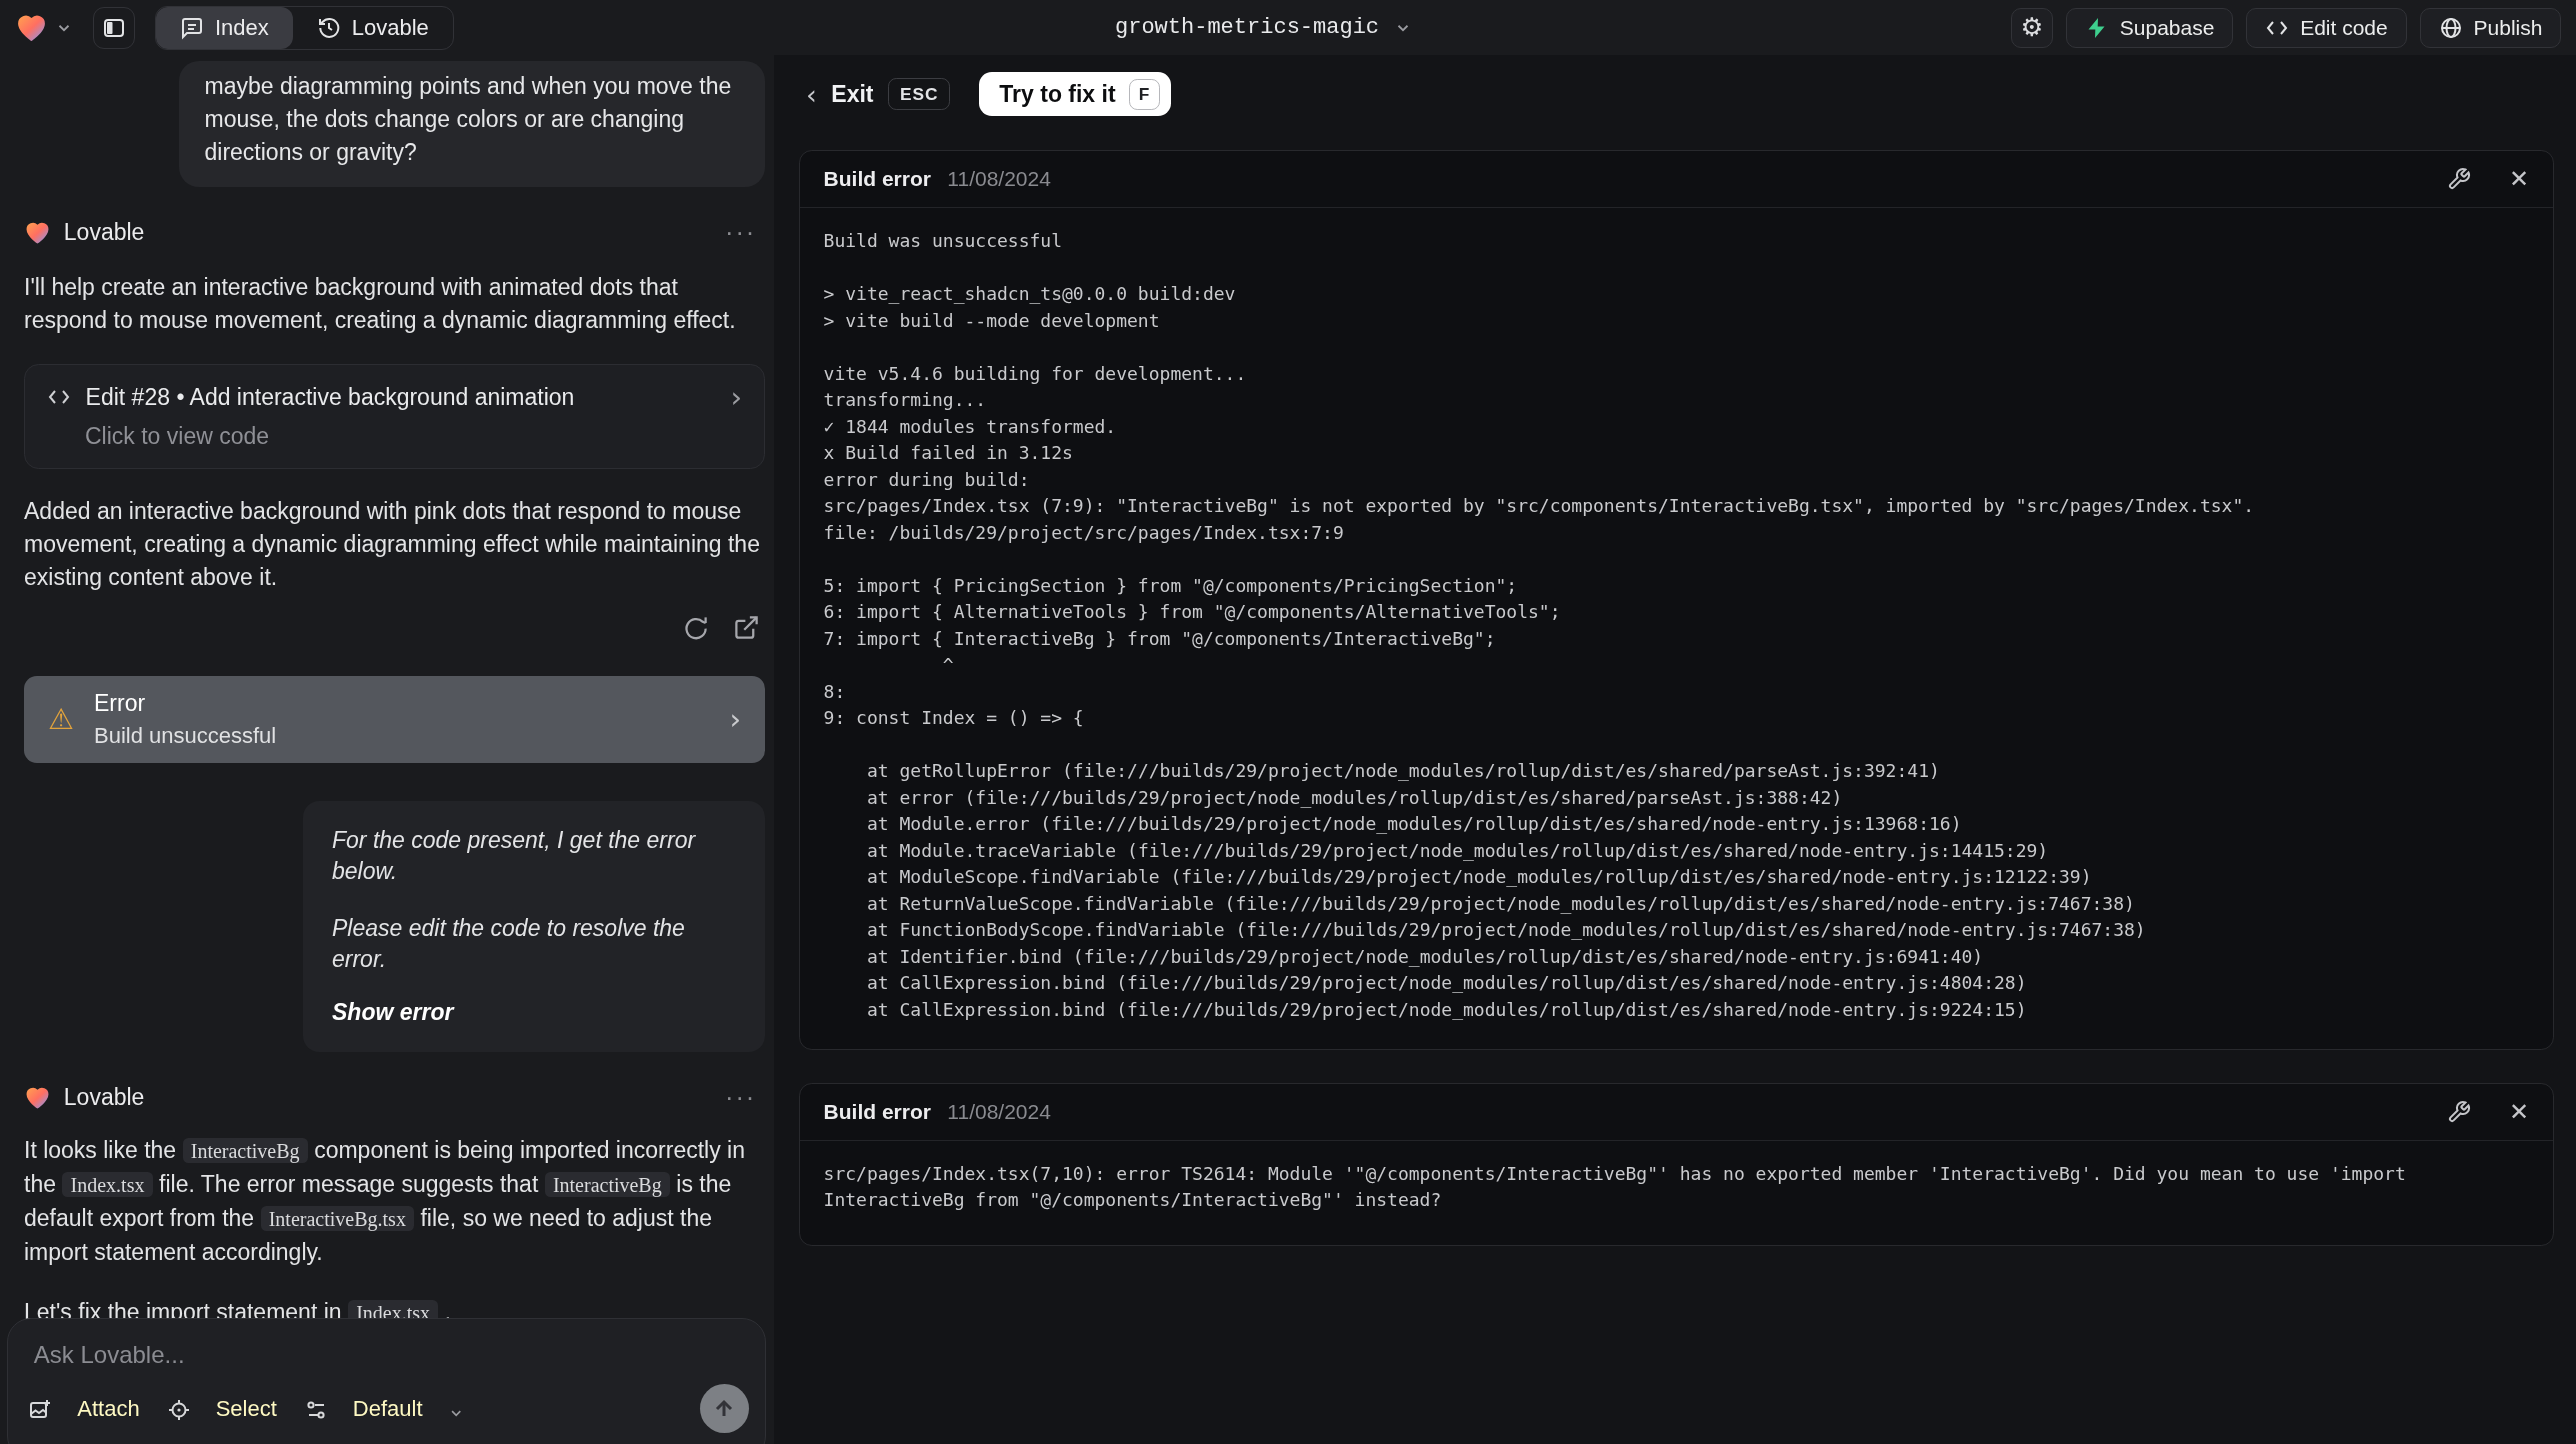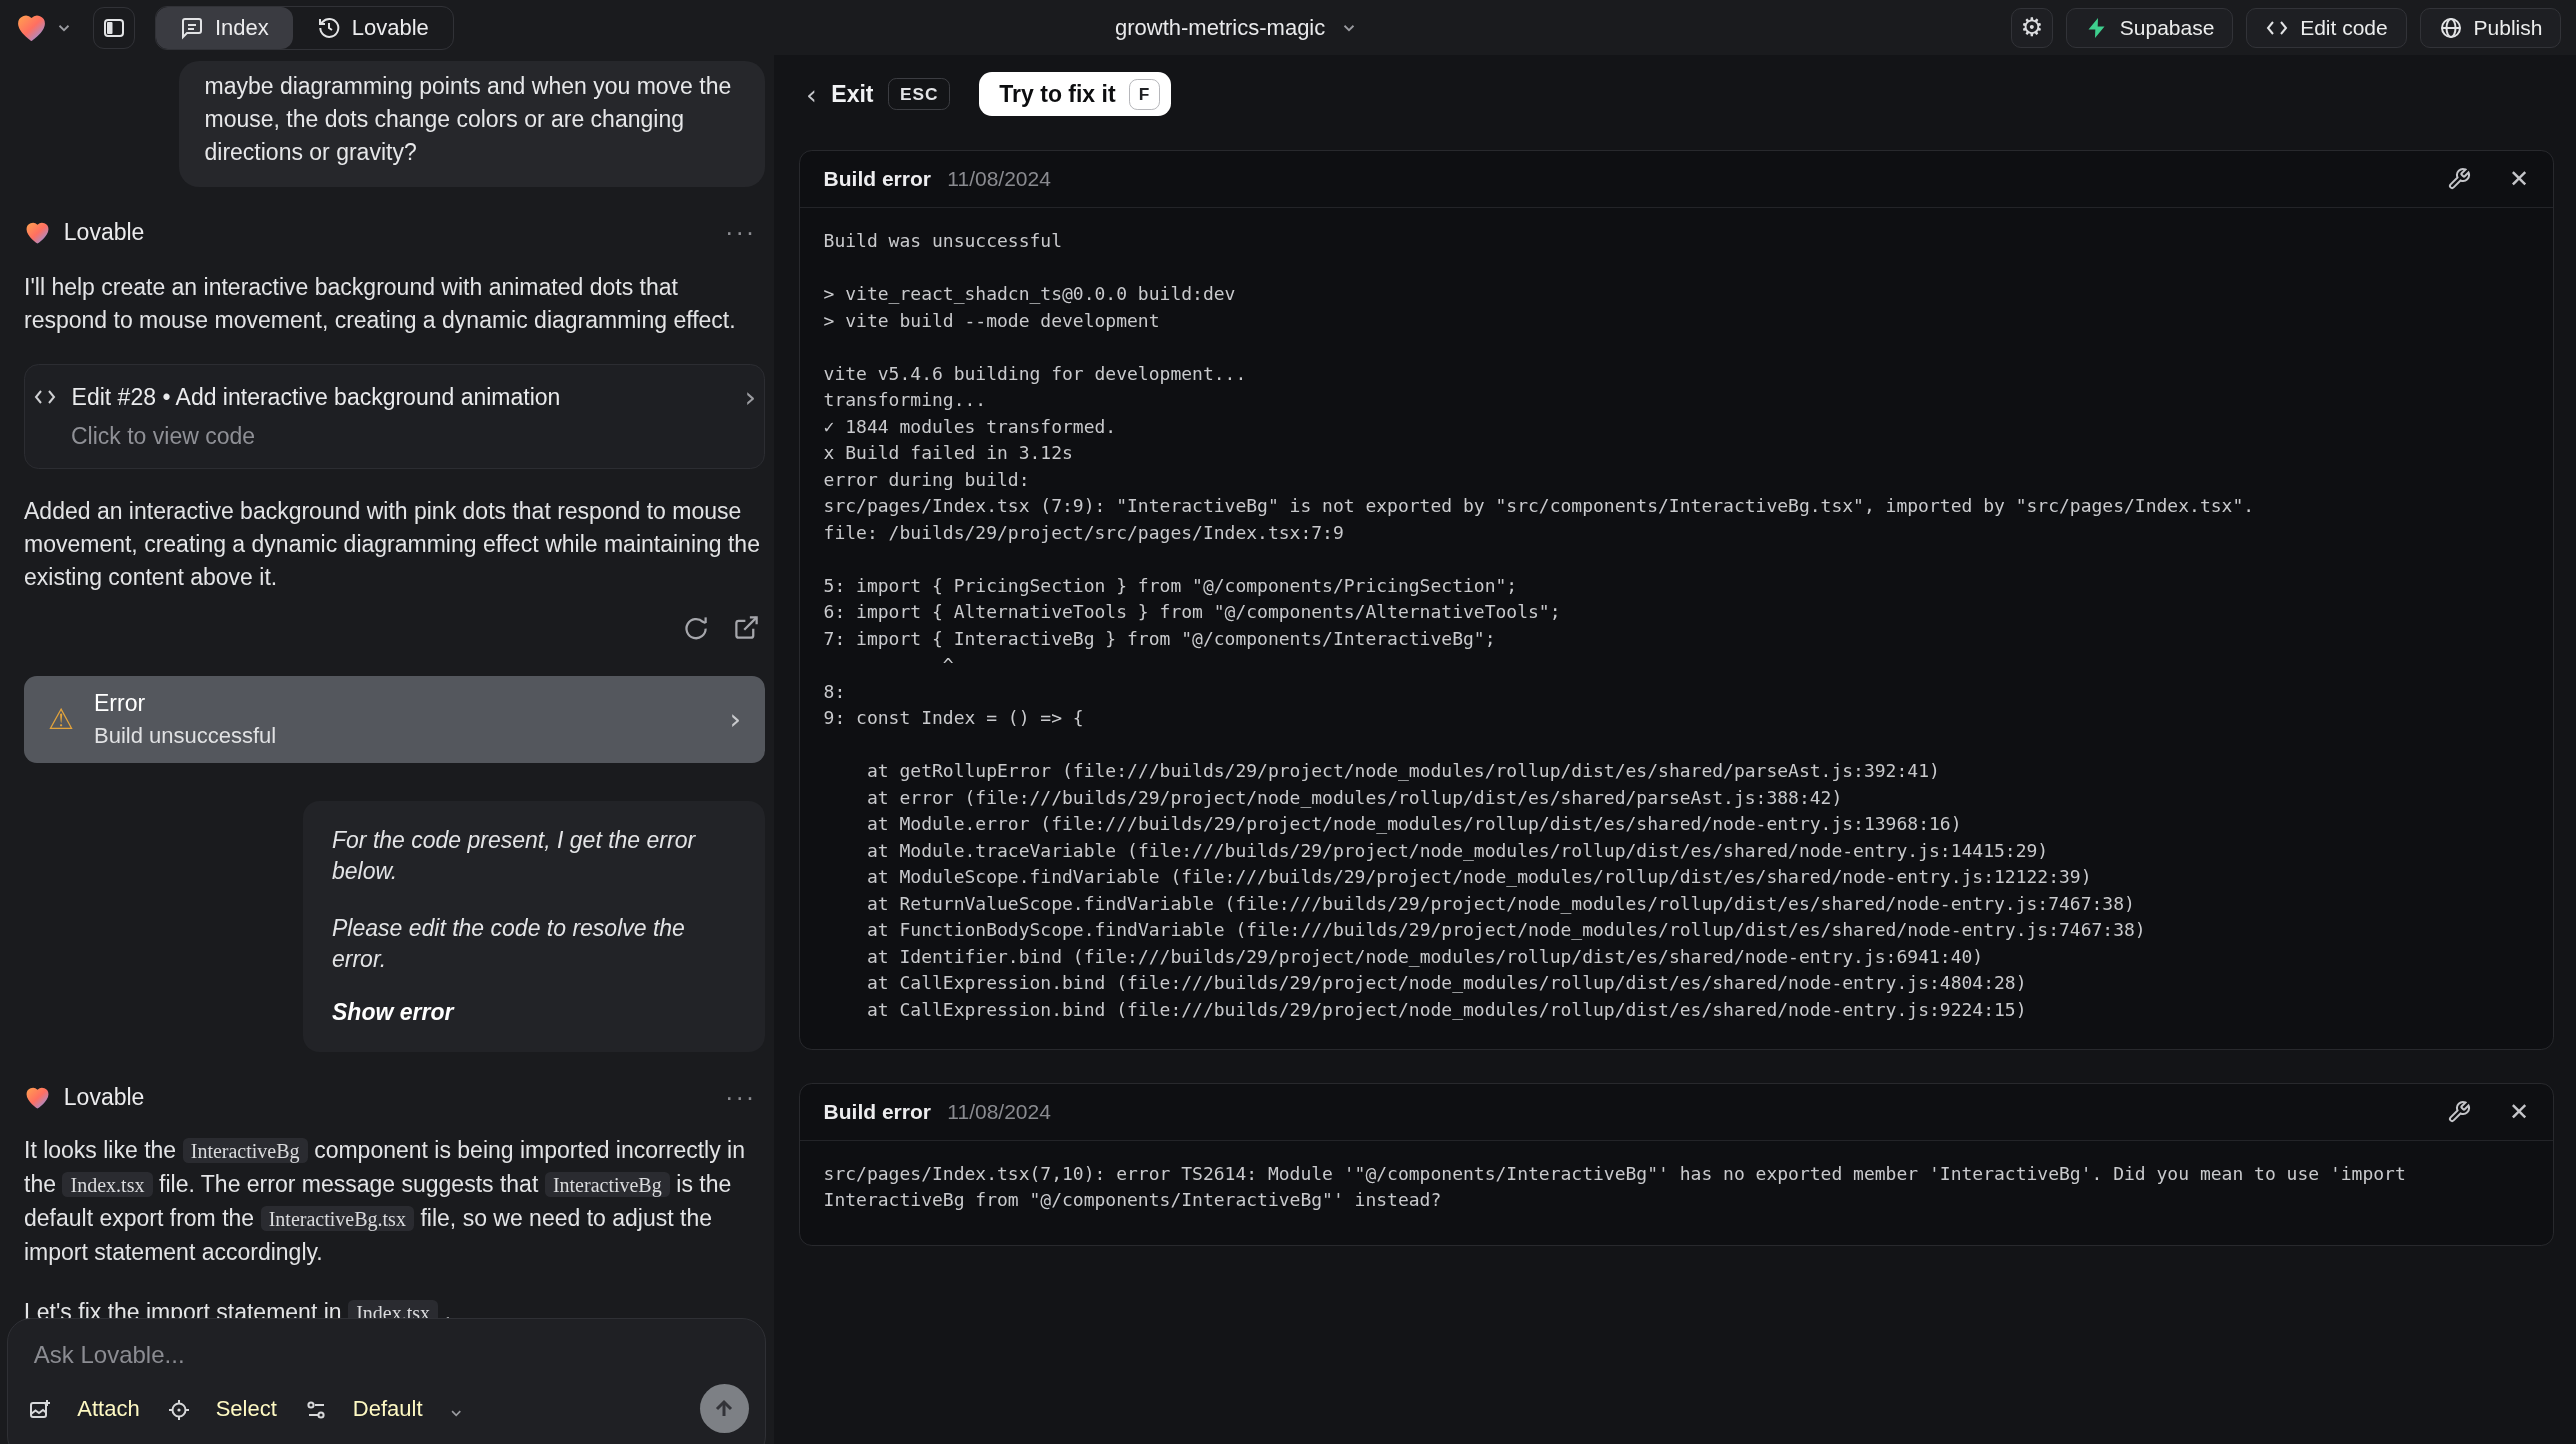--- a/index.html
+++ b/index.html
@@ -27,21 +27,21 @@
   }
   .seg{
     display:flex; align-items:center; margin-left:20px;
     border:0.9px solid #313237; border-radius:12px; height:44px; overflow:hidden;
   }
   .seg-tab{ display:flex; align-items:center; gap:11px; padding:0 24px; height:100%;
     font-size:22px; color:#ececee; }
   .seg-tab.active{ background:#3a3b41; border-radius:12px; }
   .seg-ic{ width:24px; height:24px; stroke:#e2e3e5; stroke-width:2; fill:none; }
   .proj{ position:absolute; left:1115px; top:0; height:55px; display:flex; align-items:center; gap:14.6px; }
-  .proj-name{ font-size:22px; color:#e9eaec; }
+  .proj-name{ font-size:22px; color:#e9eaec;font-family:Liberation Mono, monospace; }
   .tb-right{ margin-left:auto; display:flex; align-items:center; gap:12.8px; }
   .tb-btn{
     height:40px; border:0.9px solid #323338; border-radius:10px; background:#1e1f23;
     display:flex; align-items:center; gap:11px; padding:0 18px; font-size:21px; color:#eceded;
   }
   .tb-btn.square{ width:42px; padding:0; justify-content:center; }
   .gear{ font-size:25.5px; color:#dcdde0; line-height:1; }
   .tb-ic{ width:24px; height:24px; stroke:#e2e3e5; stroke-width:2; fill:none; }
 
   
@@ -57,21 +57,21 @@
   .lov-row .heart{ width:27px; height:27px; }
   .lov-name{ font-size:23px; color:#ececee; }
   .more{ margin-left:auto; margin-right:9px; color:#8b8c91; font-size:25.5px; letter-spacing:1.8px; }
   .para{ margin-top:24px; font-size:23px; line-height:33px; color:#e3e4e6; }
   .inline-code{
     font-family:Liberation Serif, serif; font-size:20px; background:#2a2b30;
     border-radius:5.5px; padding:1.8px 8.2px; color:#dadbdd; white-space:nowrap;
   }
   .edit-card{
     margin-top:27px; border:0.9px solid #2c2d32; background:#1e1f23; border-radius:14.6px;
-    padding:18px 8px; cursor:pointer;
+    padding:18px 22px; cursor:pointer;
   }
   .edit-title-row{ display:flex; align-items:center; gap:14.6px; }
   .code-ic{ width:24px; height:24px; stroke:#cfd0d3; stroke-width:2; fill:none; flex:none; }
   .edit-title{ font-size:23px; color:#eaebed; }
   .chev-r{ margin-left:auto; color:#9b9ca1; font-size:29px; line-height:1; font-family:"DejaVu Sans",sans-serif; }
   .edit-sub{ margin-top:11px; margin-left:38px; font-size:23px; color:#8f9096; }
   .action-icons{ margin-top:20px; display:flex; justify-content:flex-end; gap:24px; padding-right:5.5px; }
   .act-ic{ width:27px; height:27px; stroke:#a6a7ac; stroke-width:2; fill:none; }
   .error-card{
     margin-top:35px; background:#54575d; border-radius:12.8px; padding:14.6px 24px;

